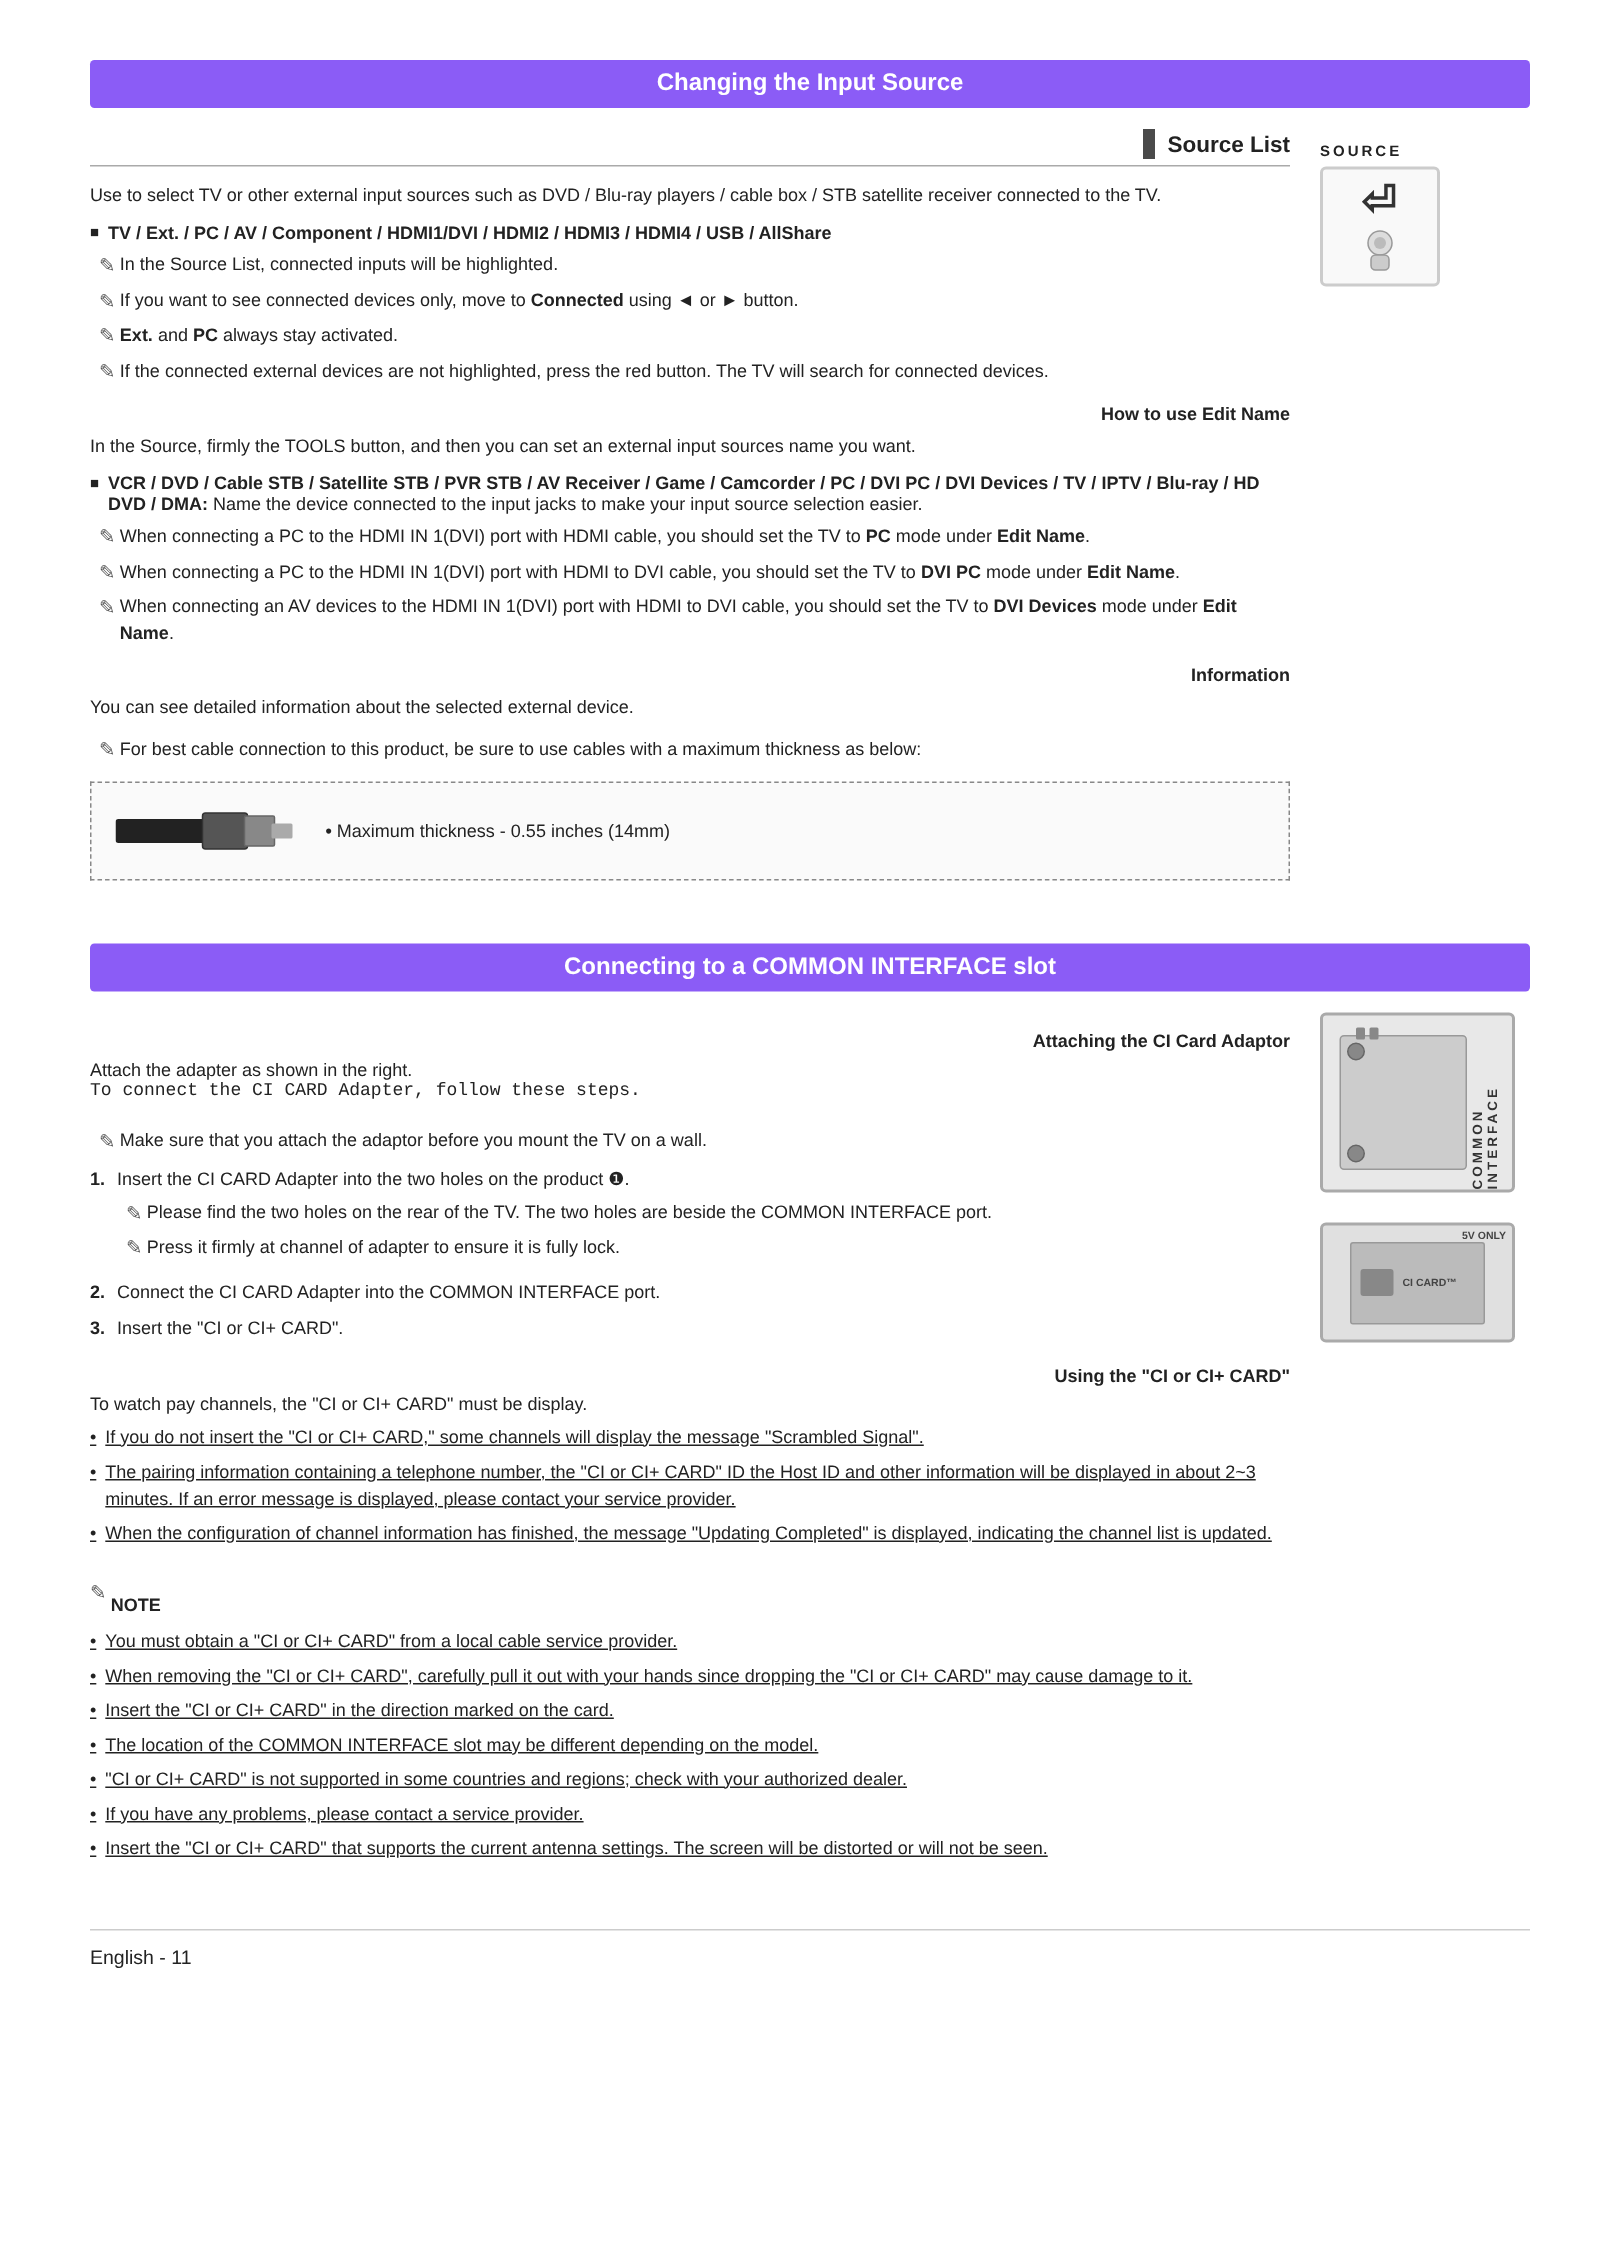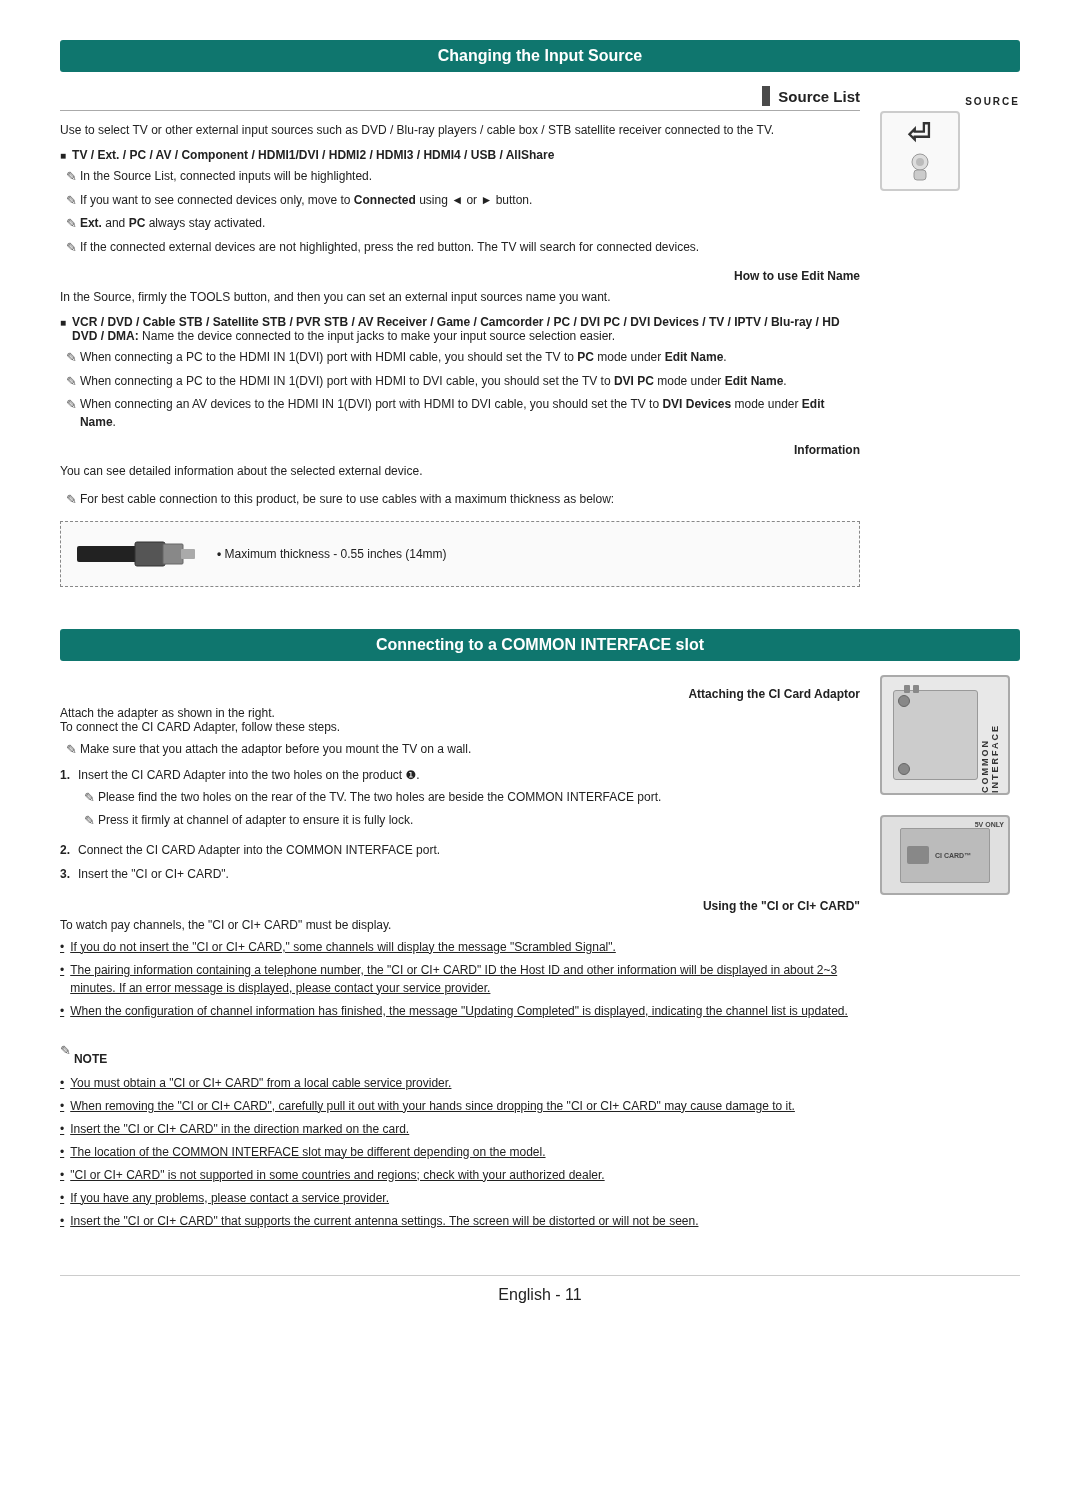--- a/index.html
+++ b/index.html
@@ -6,21 +6,21 @@
     body {
       font-family: Arial, sans-serif;
       font-size: 12px;
       color: #222;
       background: #fff;
       width: 1080px;
       min-height: 1494px;
       padding: 40px 60px;
     }
     .section-header {
-      background: #0f766e;
+      background: #8b5cf6;
       color: #fff;
       text-align: center;
       font-size: 16px;
       font-weight: bold;
       padding: 7px 0;
       border-radius: 3px;
       margin-bottom: 14px;
     }
     .subsection-title {
       display: flex;
@@ -241,23 +241,22 @@
       right: 4px;
       top: 4px;
     }
     .note-section-title {
       font-weight: bold;
       font-size: 12px;
       margin-top: 20px;
       margin-bottom: 4px;
     }
     .page-footer {
-      text-align: center;
       margin-top: 40px;
-      font-size: 16px;
+      font-size: 13px;
       border-top: 1px solid #ccc;
       padding-top: 10px;
     }
     b { font-weight: bold; }
     .note-symbol {
       display: inline-block;
       font-size: 13px;
       margin-right: 3px;
       color: #555;
     }
@@ -335,21 +334,21 @@
             <rect x="86" y="10" width="20" height="20" fill="#888" rx="1" stroke="#666" stroke-width="1"></rect>
             <rect x="104" y="15" width="14" height="10" fill="#aaa" rx="1"></rect>
           </svg>
         </div>
         <div>
           <b>•</b> <span>Maximum thickness - 0.55 inches (14mm)</span>
         </div>
       </div>
     </div>
 
-    <div class="side-col" style="padding-top:10px;text-align:right;">
+    <div class="side-col" style="padding-top:10px;">
       <div style="font-size:10px;font-weight:bold;letter-spacing:2px;margin-bottom:4px;">SOURCE</div>
       <div class="source-btn-box">
         <span class="source-btn-icon">⏎</span>
         <svg width="40" height="30" viewBox="0 0 40 30" style="margin-top:4px;">
           <ellipse cx="20" cy="10" rx="8" ry="8" fill="#ddd" stroke="#999" stroke-width="1"></ellipse>
           <ellipse cx="20" cy="10" rx="4" ry="4" fill="#bbb"></ellipse>
           <rect x="14" y="18" width="12" height="10" rx="3" fill="#ccc" stroke="#999" stroke-width="1"></rect>
         </svg>
       </div>
     </div>
@@ -358,21 +357,21 @@
 
 <div class="content-block">
   <div class="section-header">
     <span>Connecting to a COMMON INTERFACE slot</span>
   </div>
 
   <div class="two-col">
     <div class="main-col">
       <div class="sub-heading">Attaching the CI Card Adaptor</div>
       <p>Attach the adapter as shown in the right.</p>
-      <p style="margin-bottom:6px;">To connect the CI CARD Adapter, follow these steps.</p>
+      <p style="margin-bottom:17px;font-family:Liberation Mono, monospace;">To connect the CI CARD Adapter, follow these steps.</p>
 
       <div class="note-line">
         <span class="note-symbol">✎</span>
         <span>Make sure that you attach the adaptor before you mount the TV on a wall.</span>
       </div>
 
       <ol class="numbered-list" style="margin-top:6px;">
         <li>
           <span class="num">1.</span>
           <div>

